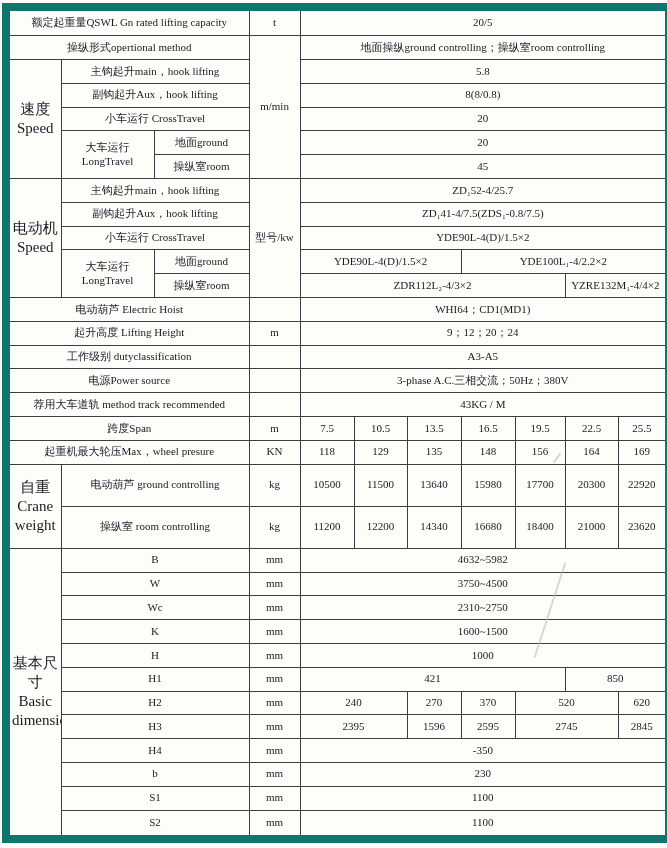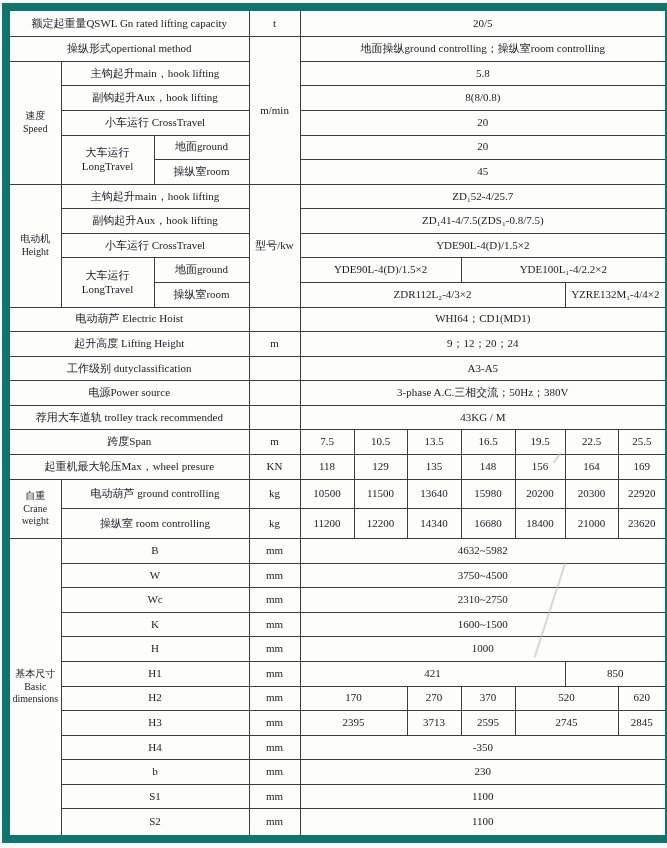--- a/index.html
+++ b/index.html
@@ -28,21 +28,21 @@
     border:1px solid #3c3c45;
     text-align:center;
     vertical-align:middle;
     font-size:11px;
     line-height:1.25;
     padding:1px 2px;
     white-space:pre-line;
     overflow:hidden;
     background:#fdfdfa;
   }
-  td.grp{font-size:10px;}
+  td.grp{font-size:15px;}
   .artifact{
     position:absolute;
     background:#b9b9b2;
     opacity:.55;
     pointer-events:none;
   }
   .artifact.a1{left:549px;top:560px;width:2px;height:100px;transform:rotate(18deg);}
   .artifact.a2{left:556px;top:452px;width:2px;height:12px;transform:rotate(35deg);}
 </style>
 </head>
@@ -93,21 +93,21 @@
 LongTravel</td>
           <td>地面ground</td>
           <td colspan="7">20</td>
         </tr>
         <tr>
           <td>操纵室room</td>
           <td colspan="7">45</td>
         </tr>
         <tr>
           <td rowspan="5" class="grp">电动机
-Height</td>
+Speed</td>
           <td colspan="2">主钩起升main，hook lifting</td>
           <td rowspan="5">型号/kw</td>
           <td colspan="7">ZD₁52-4/25.7</td>
         </tr>
         <tr>
           <td colspan="2">副钩起升Aux，hook lifting</td>
           <td colspan="7">ZD₁41-4/7.5(ZDS₁-0.8/7.5)</td>
         </tr>
         <tr>
           <td colspan="2">小车运行 CrossTravel</td>
@@ -139,21 +139,21 @@
           <td colspan="3">工作级别 dutyclassification</td>
           <td></td>
           <td colspan="7">A3-A5</td>
         </tr>
         <tr>
           <td colspan="3">电源Power source</td>
           <td></td>
           <td colspan="7">3-phase A.C.三相交流；50Hz；380V</td>
         </tr>
         <tr>
-          <td colspan="3">荐用大车道轨 trolley track recommended</td>
+          <td colspan="3">荐用大车道轨 method track recommended</td>
           <td></td>
           <td colspan="7">43KG / M</td>
         </tr>
         <tr>
           <td colspan="3">跨度Span</td>
           <td>m</td>
           <td>7.5</td>
           <td>10.5</td>
           <td>13.5</td>
           <td>16.5</td>
@@ -175,21 +175,21 @@
         <tr>
           <td rowspan="2" class="grp">自重
 Crane
 weight</td>
           <td colspan="2">电动葫芦 ground controlling</td>
           <td>kg</td>
           <td>10500</td>
           <td>11500</td>
           <td>13640</td>
           <td>15980</td>
-          <td>20200</td>
+          <td>17700</td>
           <td>20300</td>
           <td>22920</td>
         </tr>
         <tr>
           <td colspan="2">操纵室 room controlling</td>
           <td>kg</td>
           <td>11200</td>
           <td>12200</td>
           <td>14340</td>
           <td>16680</td>
@@ -227,31 +227,31 @@
         </tr>
         <tr>
           <td colspan="2">H1</td>
           <td>mm</td>
           <td colspan="5">421</td>
           <td colspan="2">850</td>
         </tr>
         <tr>
           <td colspan="2">H2</td>
           <td>mm</td>
-          <td colspan="2">170</td>
+          <td colspan="2">240</td>
           <td>270</td>
           <td>370</td>
           <td colspan="2">520</td>
           <td>620</td>
         </tr>
         <tr>
           <td colspan="2">H3</td>
           <td>mm</td>
           <td colspan="2">2395</td>
-          <td>3713</td>
+          <td>1596</td>
           <td>2595</td>
           <td colspan="2">2745</td>
           <td>2845</td>
         </tr>
         <tr>
           <td colspan="2">H4</td>
           <td>mm</td>
           <td colspan="7">-350</td>
         </tr>
         <tr>

